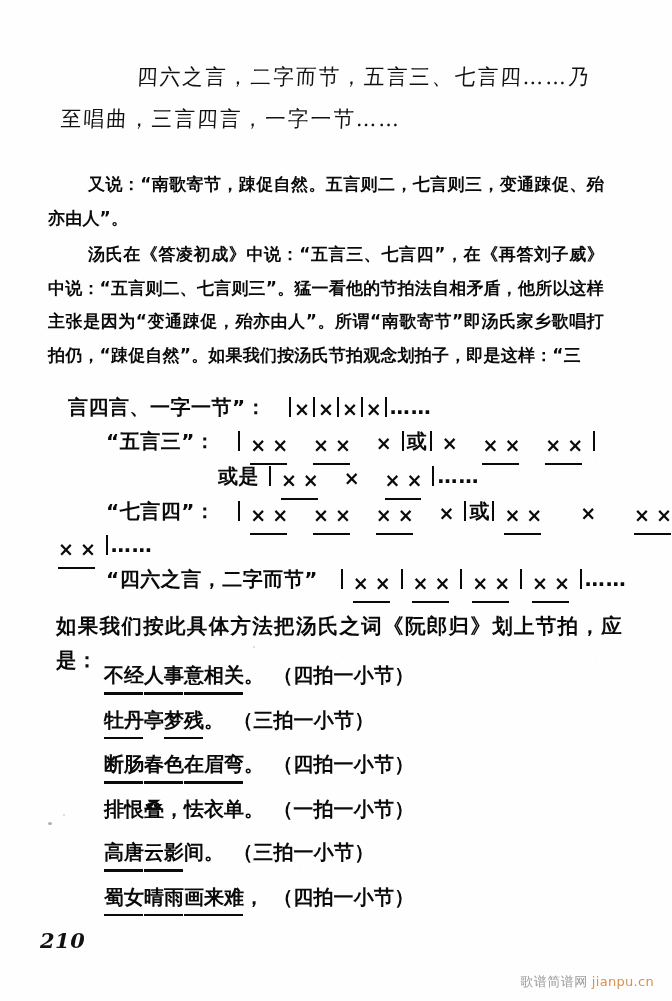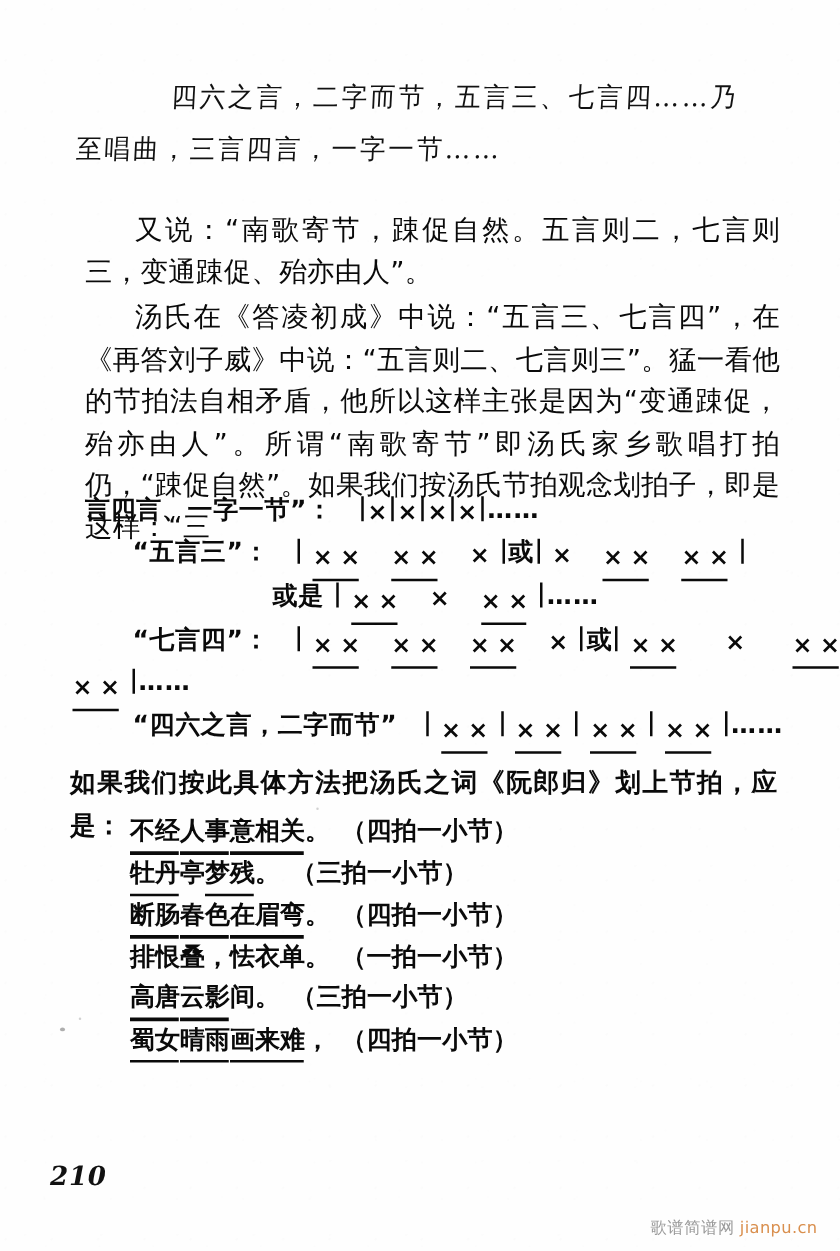--- a/index.html
+++ b/index.html
@@ -49,26 +49,26 @@
     transform: skewX(-3deg) scaleY(1.04);
     font-weight: 500;
   }
   .brush-block .l1 { text-indent: 74px; }
   .brush-block .l2 { text-indent: 0px; }
 
   
   .para {
     position: absolute;
     width: 556px;
-    left: 68px;
-    font-family: "DejaVu Sans", "Liberation Sans", sans-serif;
-    font-size: 22px;
+    left: 48px;
+    font-family: "DejaVu Sans", "Liberation Sans", sans-serif;
+    font-size: 17px;
     line-height: 33.5px;
     letter-spacing: .2px;
-    font-weight: 400;
+    font-weight: 700;
     text-align: justify;
     color: #0a0a0a;
   }
   .para.indent { text-indent: 40px; }
 
   
   .notation-line {
     position: absolute;
     left: 68px;
     width: 570px;
@@ -128,20 +128,21 @@
     top: 648px;
     width: 520px;
   }
   .poem-line {
     font-family: "DejaVu Sans", "Liberation Sans", sans-serif;
     font-size: 20px;
     font-weight: 700;
     line-height: 32.5px;
     white-space: nowrap;
     color: #0a0a0a;
+    margin-top: 11px;
   }
   .ul {
     display: inline-block;
     position: relative;
     padding-bottom: 1px;
   }
   .ul::after {
     content: "";
     position: absolute;
     left: 0; right: 1.5px;

